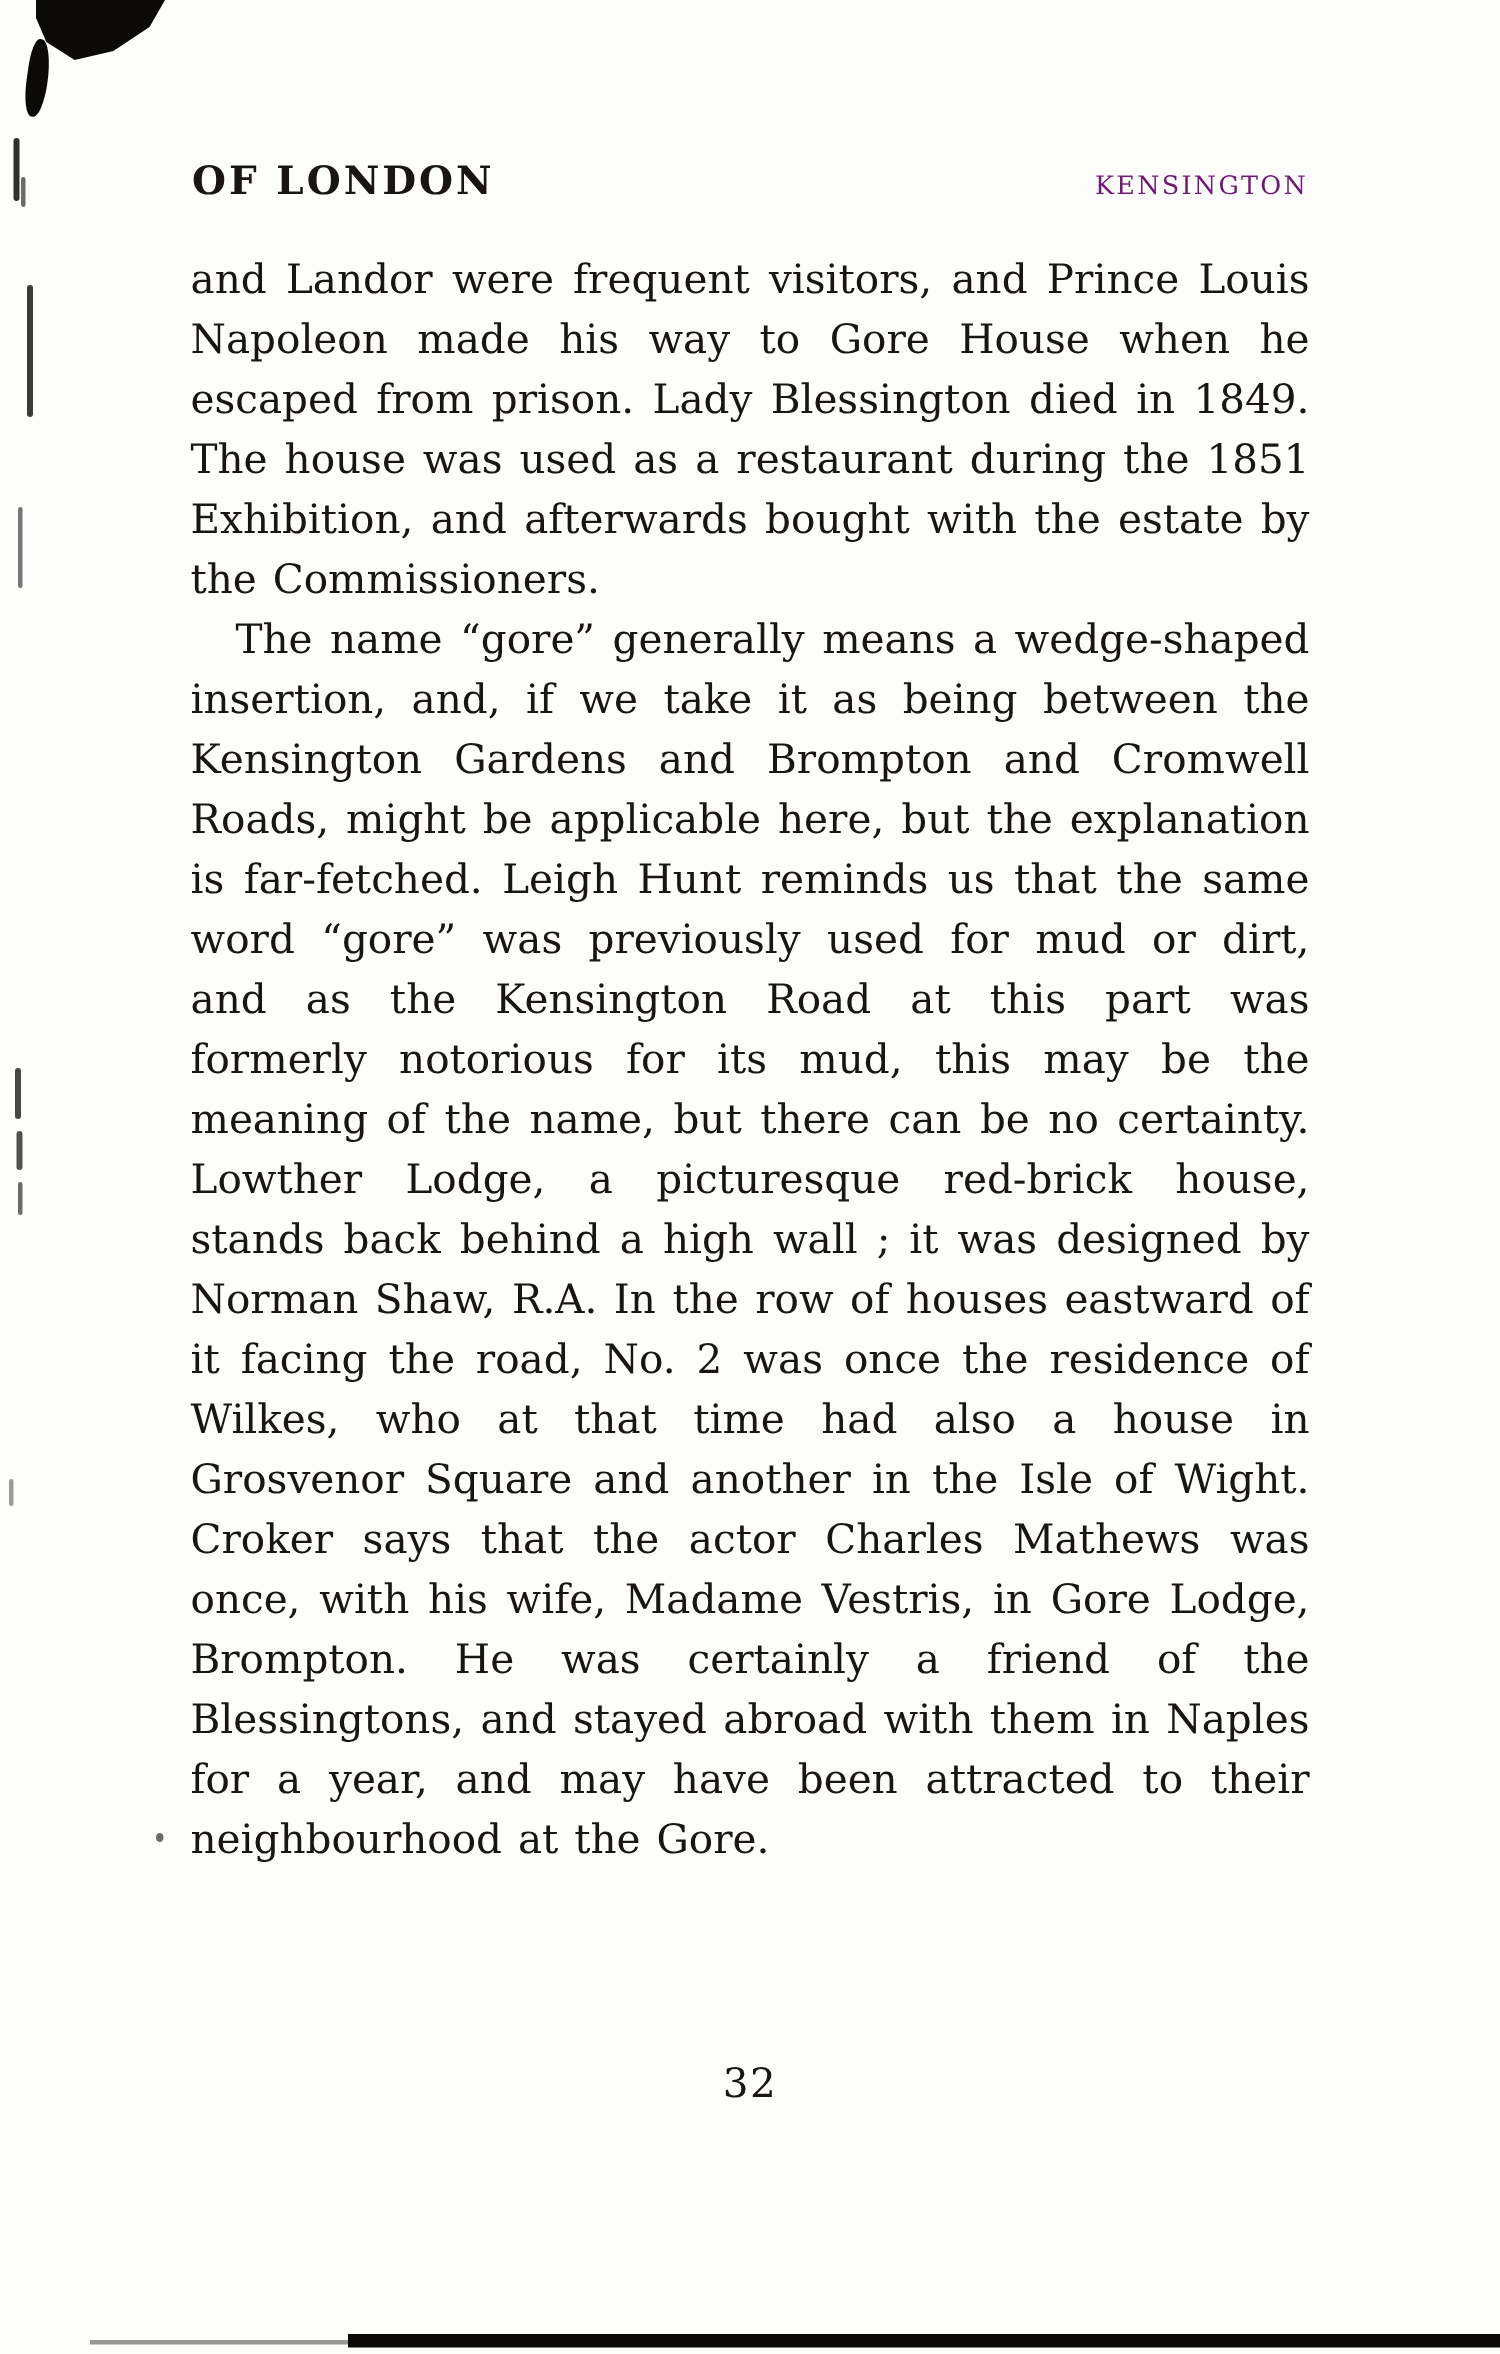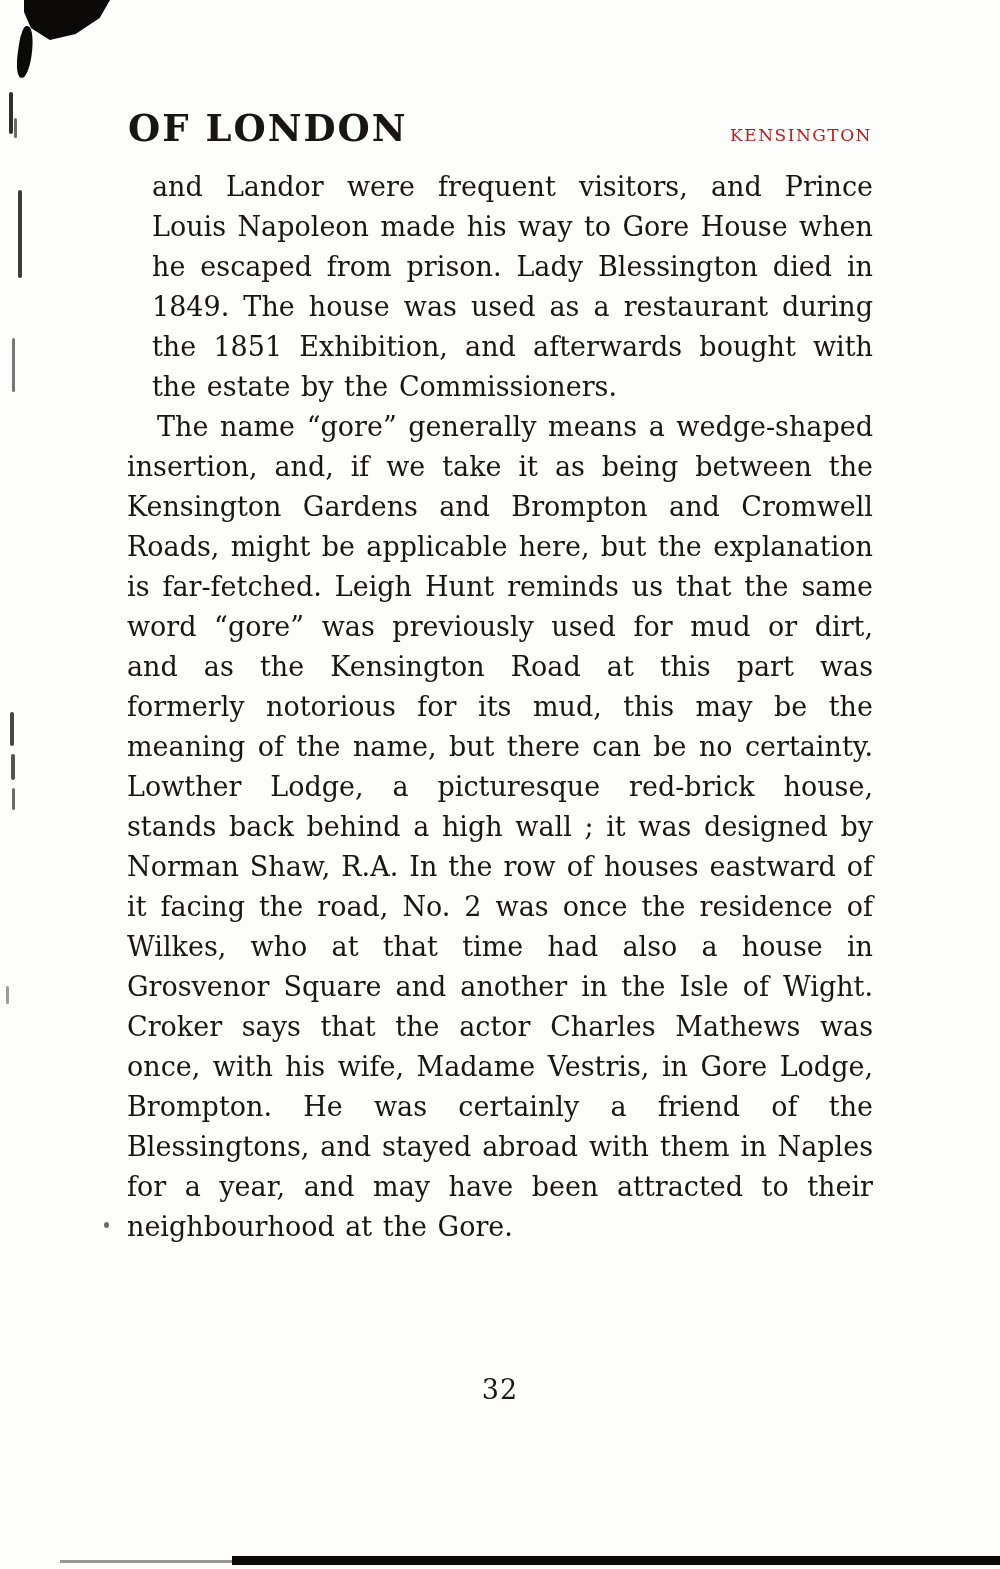--- a/index.html
+++ b/index.html
@@ -43,49 +43,48 @@
   .running-head {
     position: absolute;
     left: 128px;
     top: 106px;
     width: 744px;
     display: flex;
     justify-content: space-between;
     align-items: baseline;
   }
   .running-head .left {
-    font-size: 37px;
+    font-size: 26px;
     font-weight: bold;
     letter-spacing: 2px;
   }
   .running-head .right {
     font-size: 17px;
     letter-spacing: 1.5px;
-    color: #b91c1c;
+    color: #701a75;
     padding-top: 8px;
   }
 
   .body-text {
     position: absolute;
     left: 127px;
     top: 167px;
     width: 746px;
     font-size: 27px;
     line-height: 40px;
     text-align: justify;
     text-justify: inter-word;
   }
   .body-text p {
     margin: 0;
     text-indent: 30px;
     word-spacing: 2px;
   }
   .body-text p.no-indent {
     text-indent: 0;
-    margin-left: 25px;
   }
 
   .page-number {
     position: absolute;
     left: 128px;
     top: 1374px;
     width: 744px;
     text-align: center;
     font-size: 27px;
     letter-spacing: 1px;

